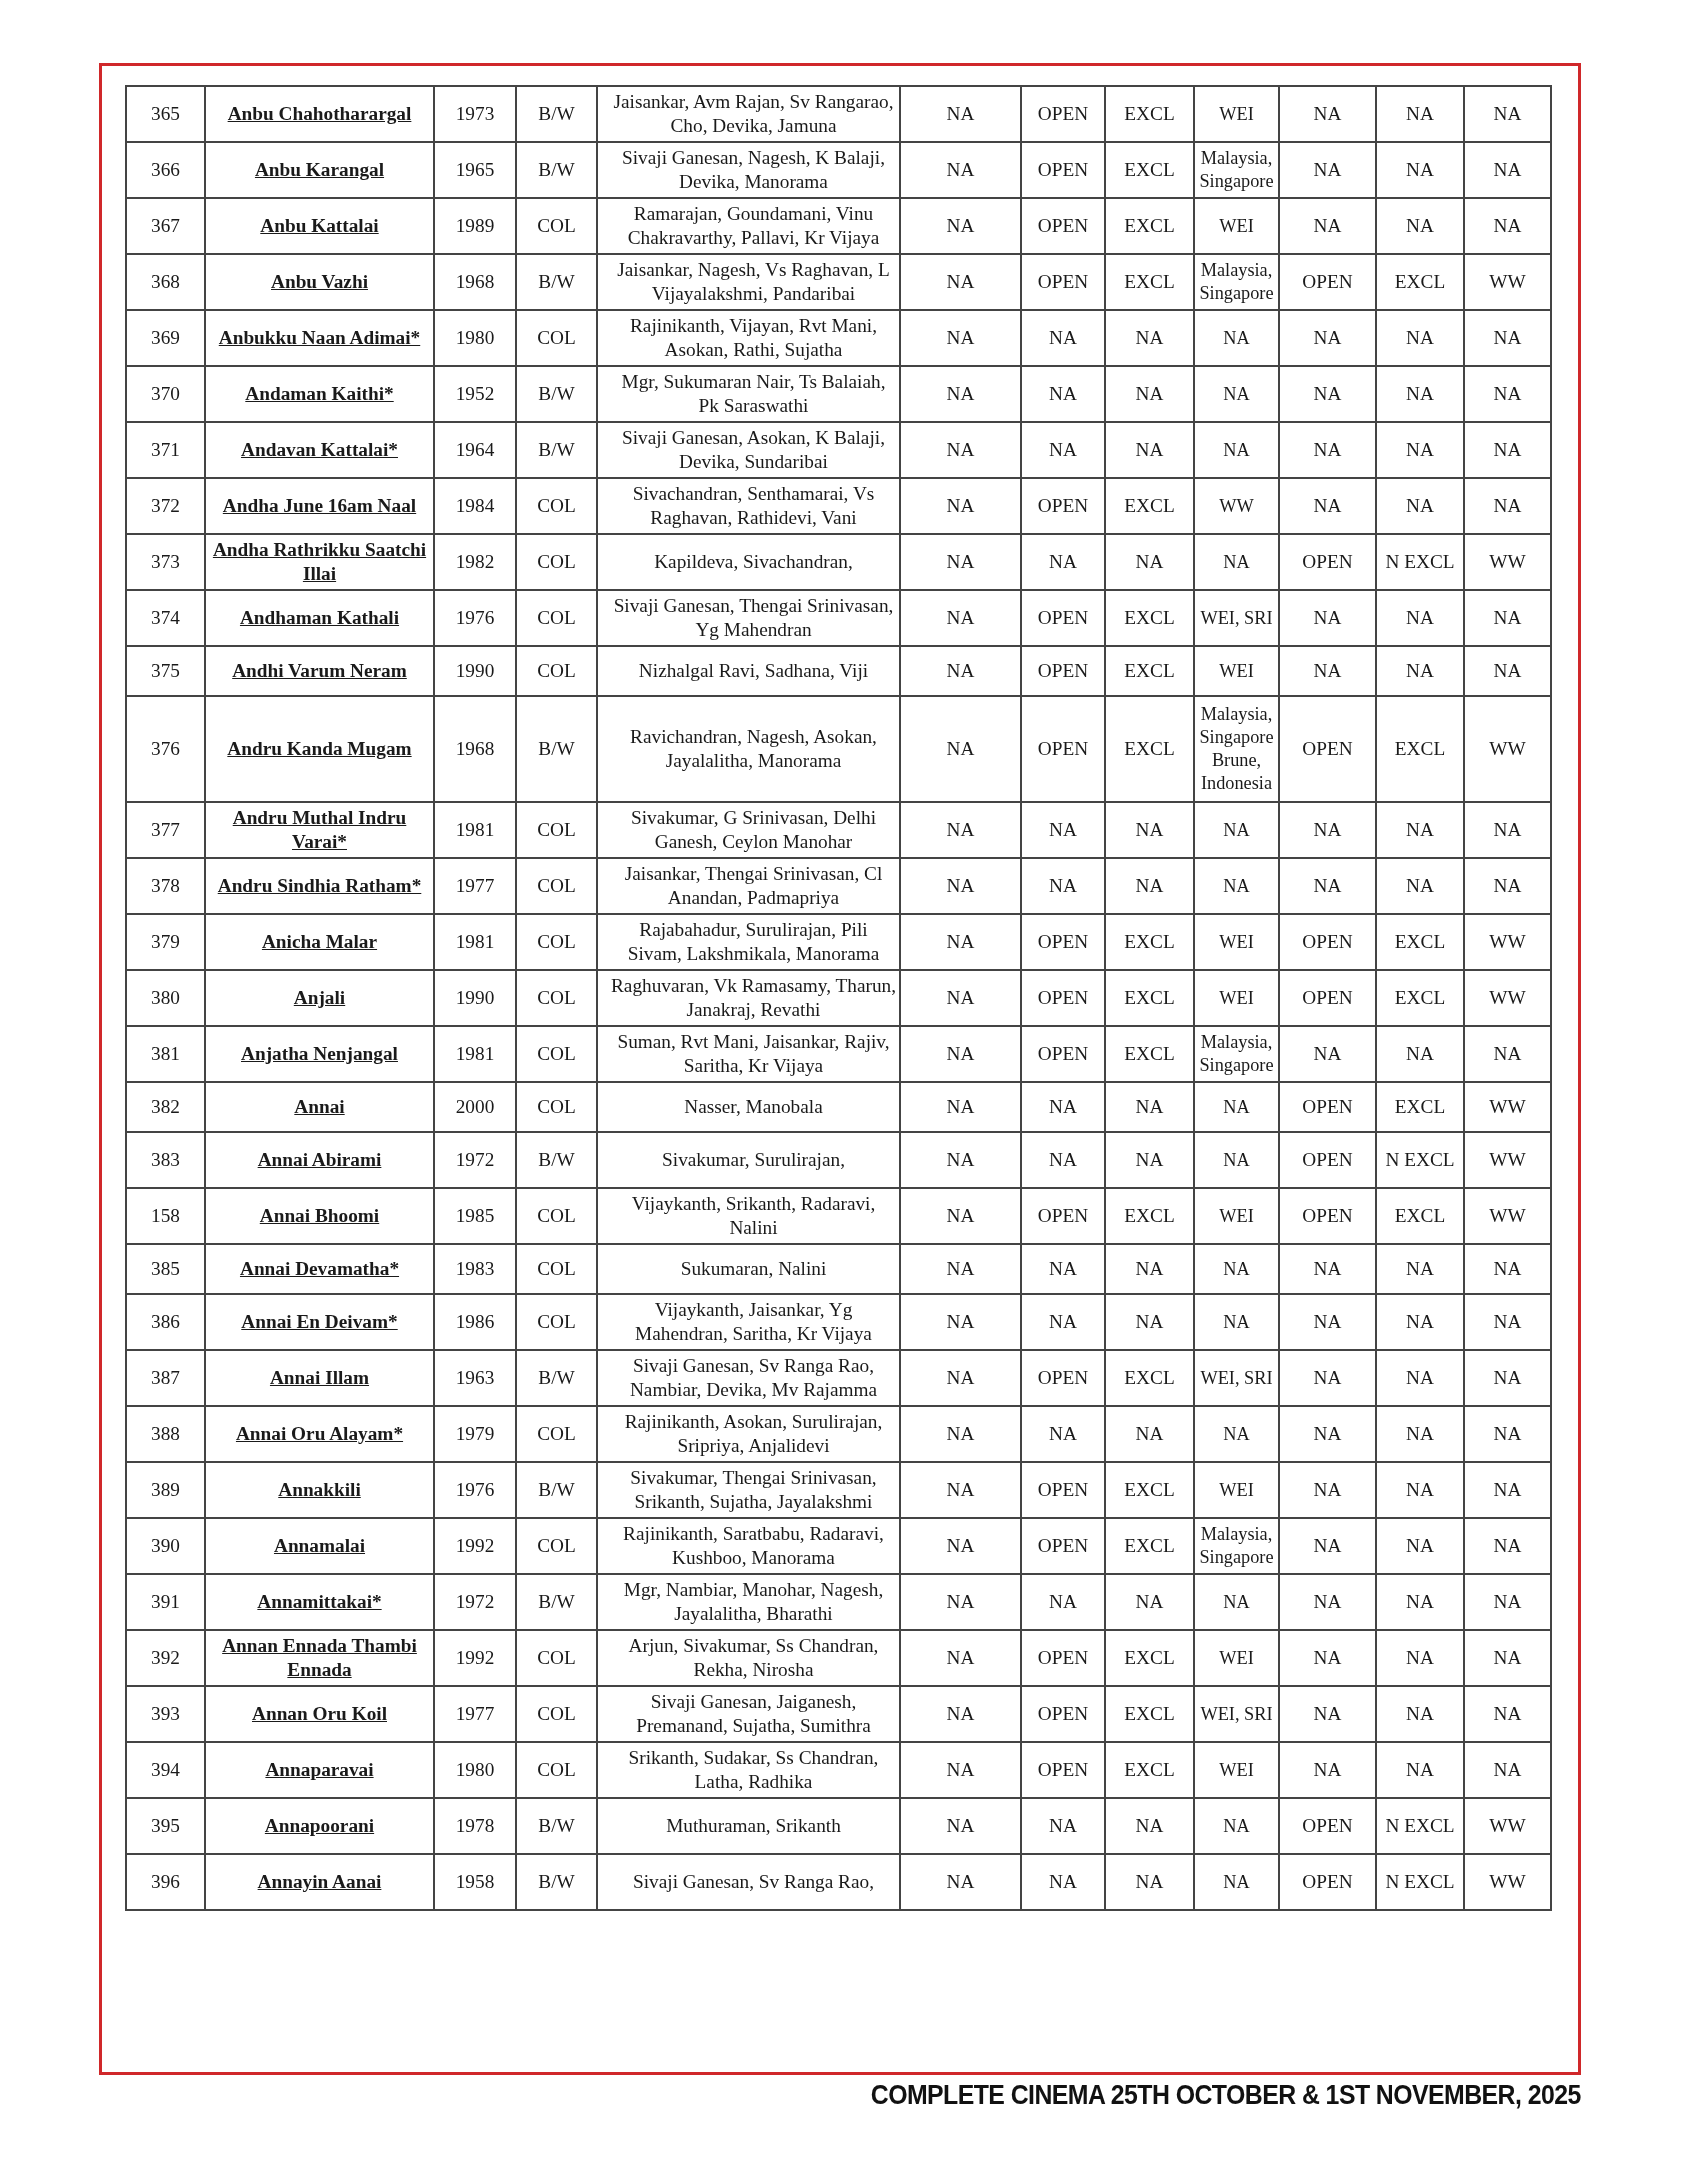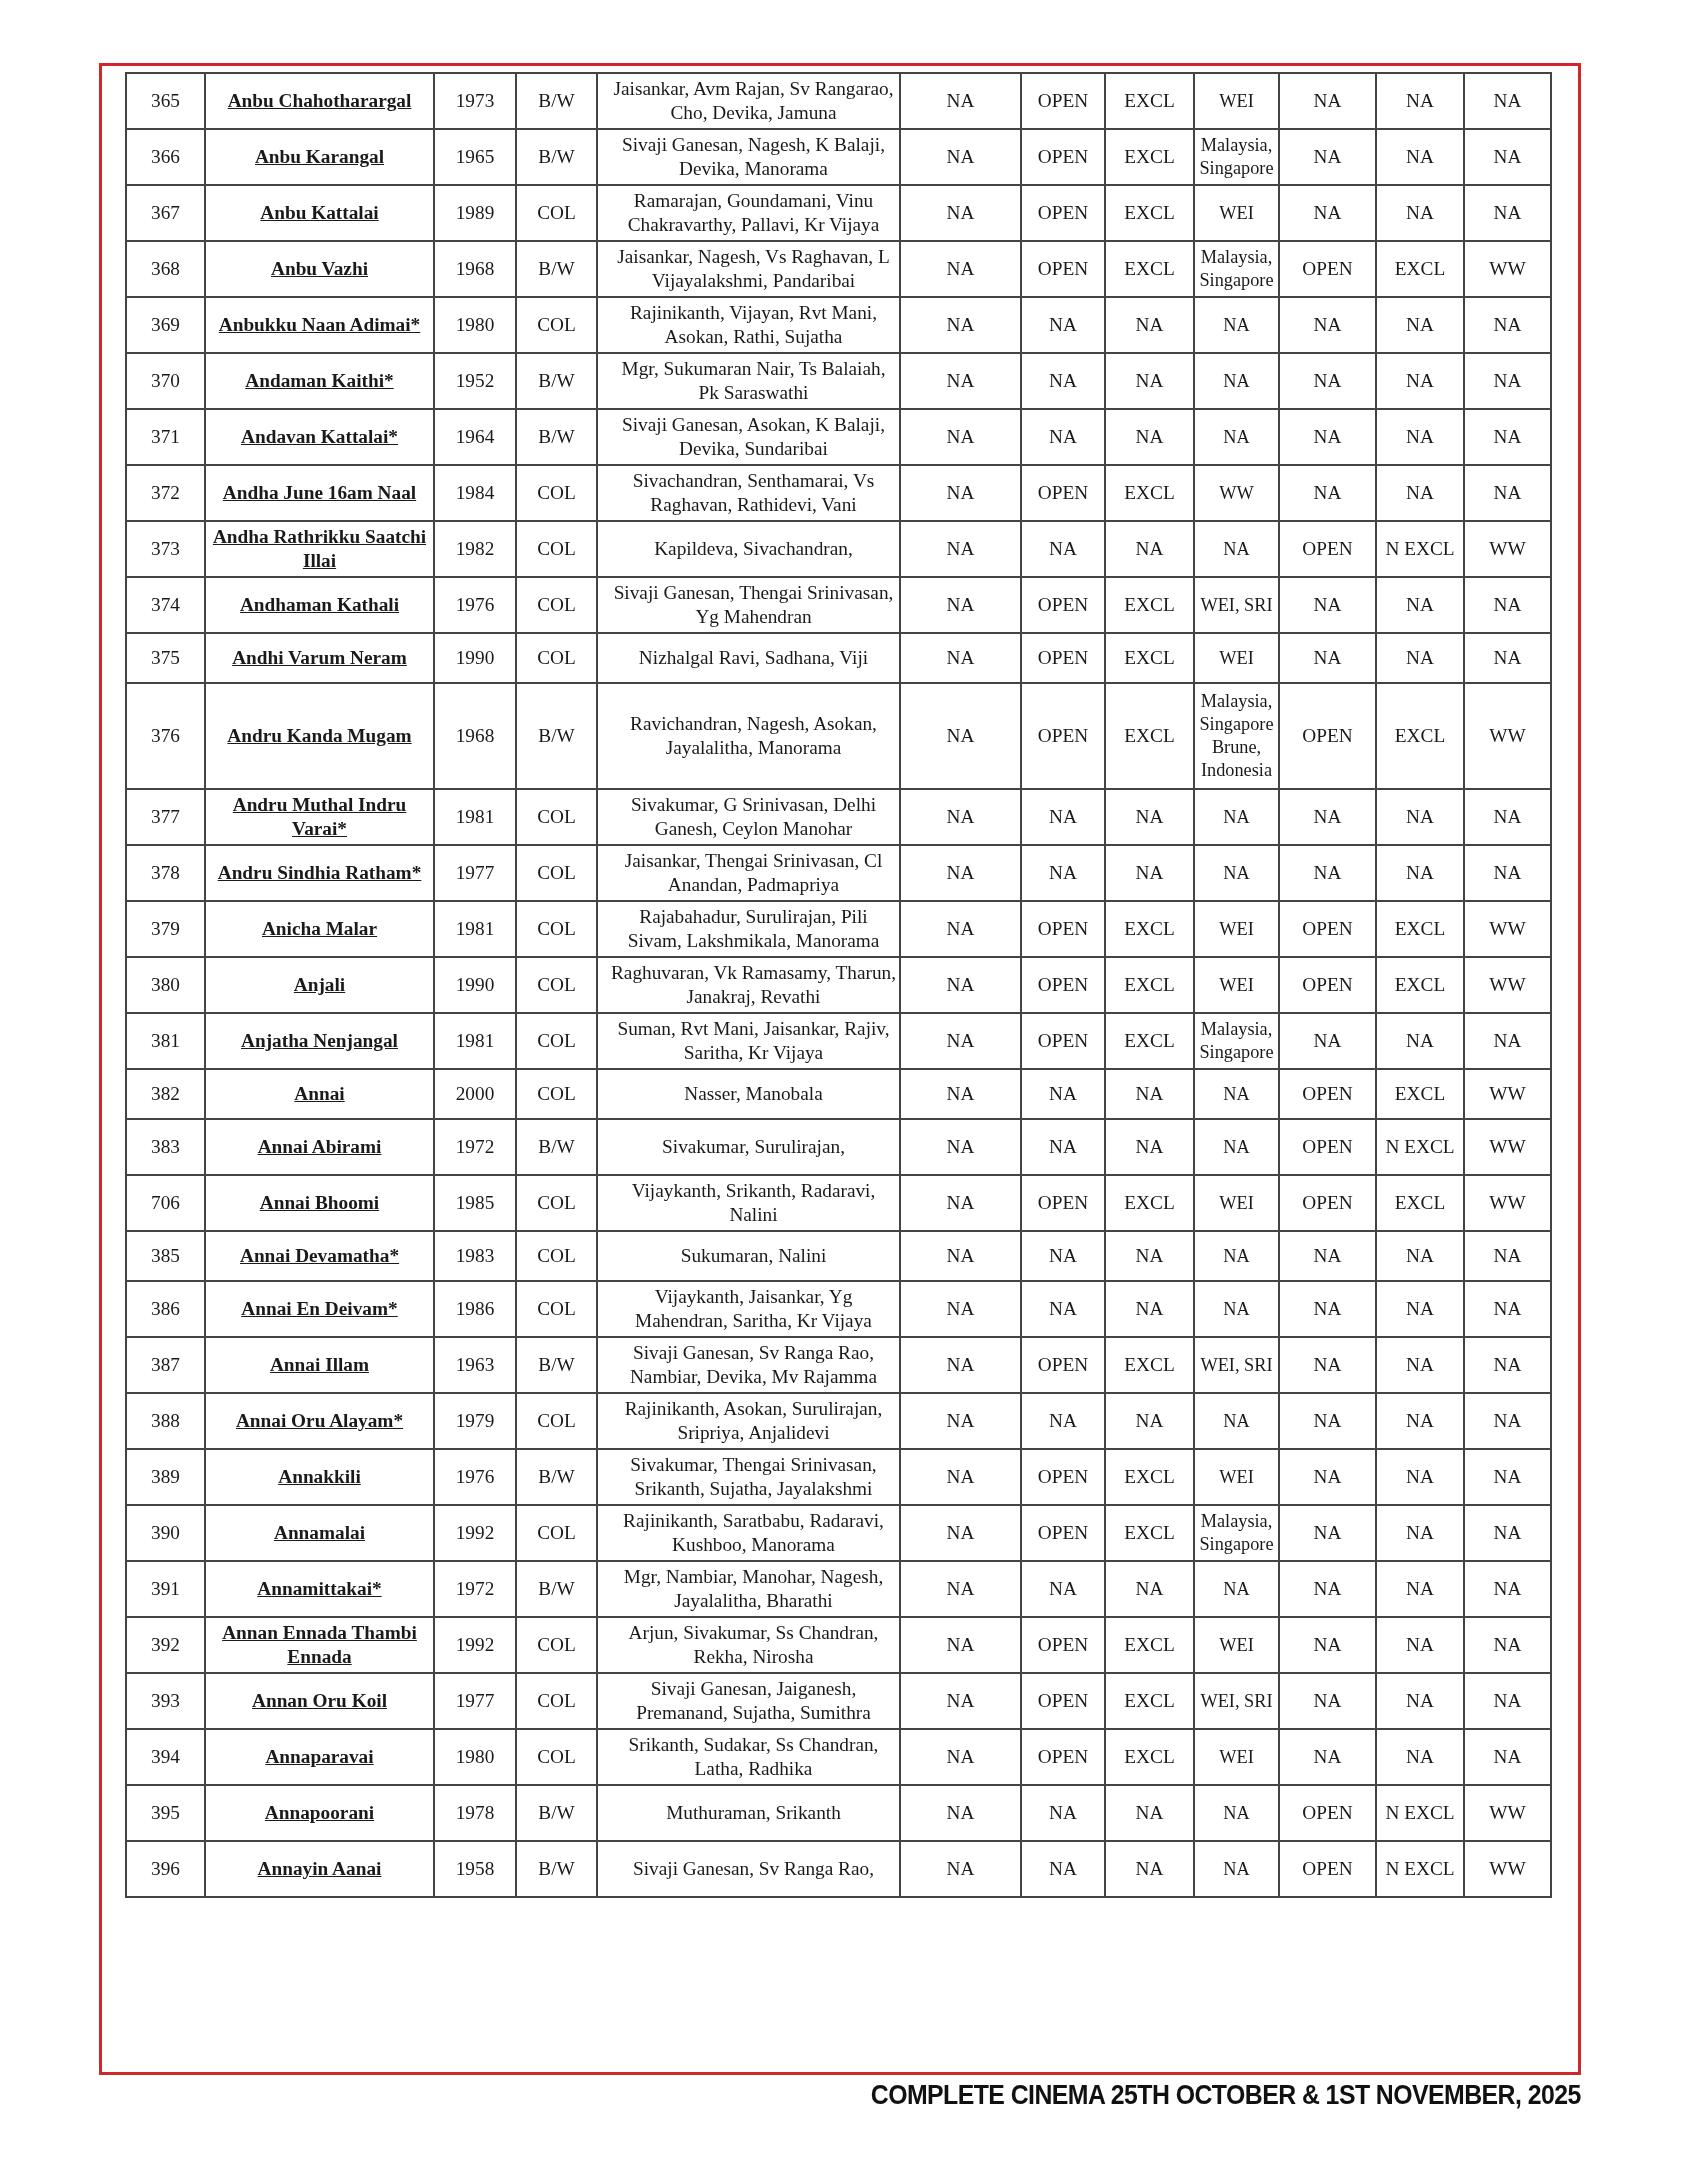--- a/index.html
+++ b/index.html
@@ -1,20 +1,20 @@
 <!DOCTYPE html>
 <html><head>
 <meta charset="utf-8">
 <style>
   html, body { margin: 0; padding: 0; background: #ffffff; }
   body { width: 1683px; height: 2178px; position: relative; overflow: hidden;
          font-family: "Liberation Serif", serif; color: #1a1a1a; }
   .frame { position: absolute; left: 99px; top: 63px; width: 1482px; height: 2012px;
            border: 3px solid #d0282a; box-sizing: border-box; }
-  table.listing { position: absolute; left: 125px; top: 72px; width: 1426px;
+  table.listing { position: absolute; left: 125px; top: 85px; width: 1426px;
                   border-collapse: collapse; table-layout: fixed; }
   table.listing td { border: 2px solid #444; text-align: center; vertical-align: middle;
                      font-size: 19.3px; line-height: 24px; padding: 0 2px; height: 54px; }
   table.listing tr.tall td { height: 104px; }
   table.listing tr.short td { height: 48px; }
   td.c-title { font-weight: bold; text-decoration: underline; }
   td.c-cast { text-align: right; padding-left: 12px !important; }
   td.c-terr { font-size: 18.3px !important; line-height: 23px !important; padding: 0 !important; }
   .footer { position: absolute; right: 102px; top: 2080px;
             font-family: "Liberation Sans", sans-serif; font-weight: bold;
@@ -302,21 +302,21 @@
         <td class="c-cast">Sivakumar, Surulirajan,</td>
         <td class="c-r1">NA</td>
         <td class="c-r2">NA</td>
         <td class="c-r3">NA</td>
         <td class="c-terr">NA</td>
         <td class="c-r4">OPEN</td>
         <td class="c-r5">N EXCL</td>
         <td class="c-r6">WW</td>
       </tr>
       <tr>
-        <td class="c-no">706</td>
+        <td class="c-no">158</td>
         <td class="c-title">Annai Bhoomi</td>
         <td class="c-year">1985</td>
         <td class="c-format">COL</td>
         <td class="c-cast">Vijaykanth, Srikanth, Radaravi, Nalini</td>
         <td class="c-r1">NA</td>
         <td class="c-r2">OPEN</td>
         <td class="c-r3">EXCL</td>
         <td class="c-terr">WEI</td>
         <td class="c-r4">OPEN</td>
         <td class="c-r5">EXCL</td>

